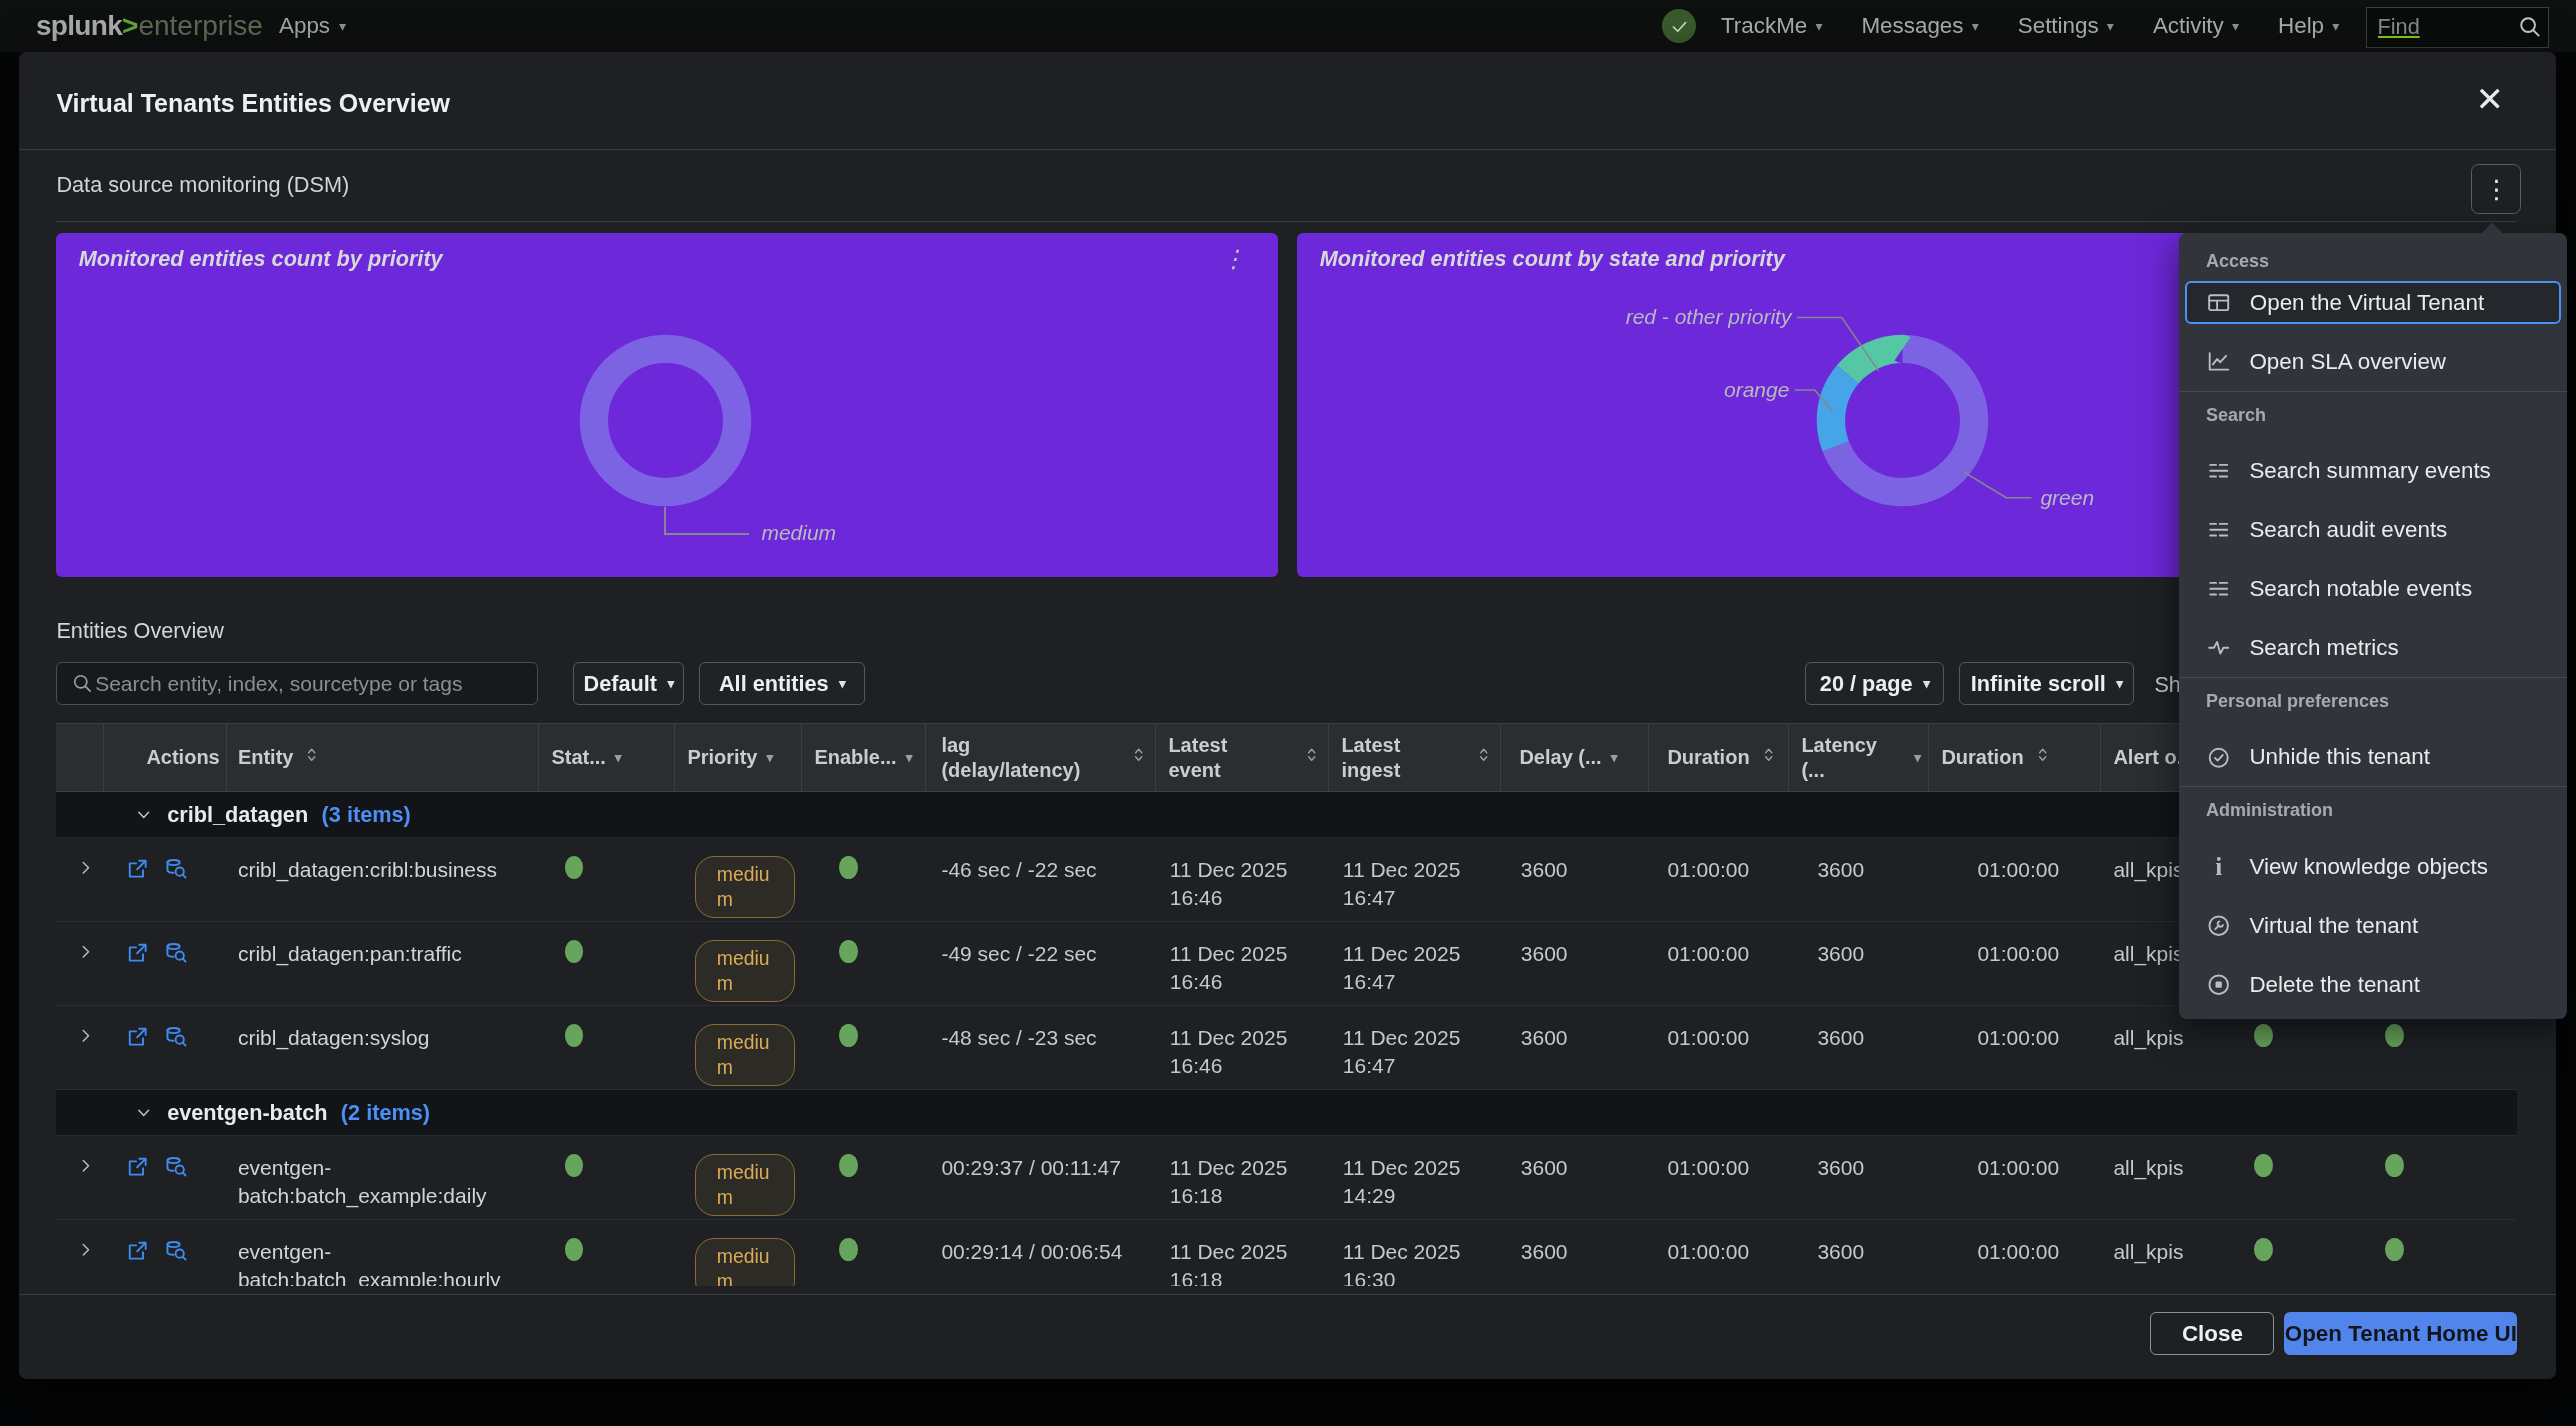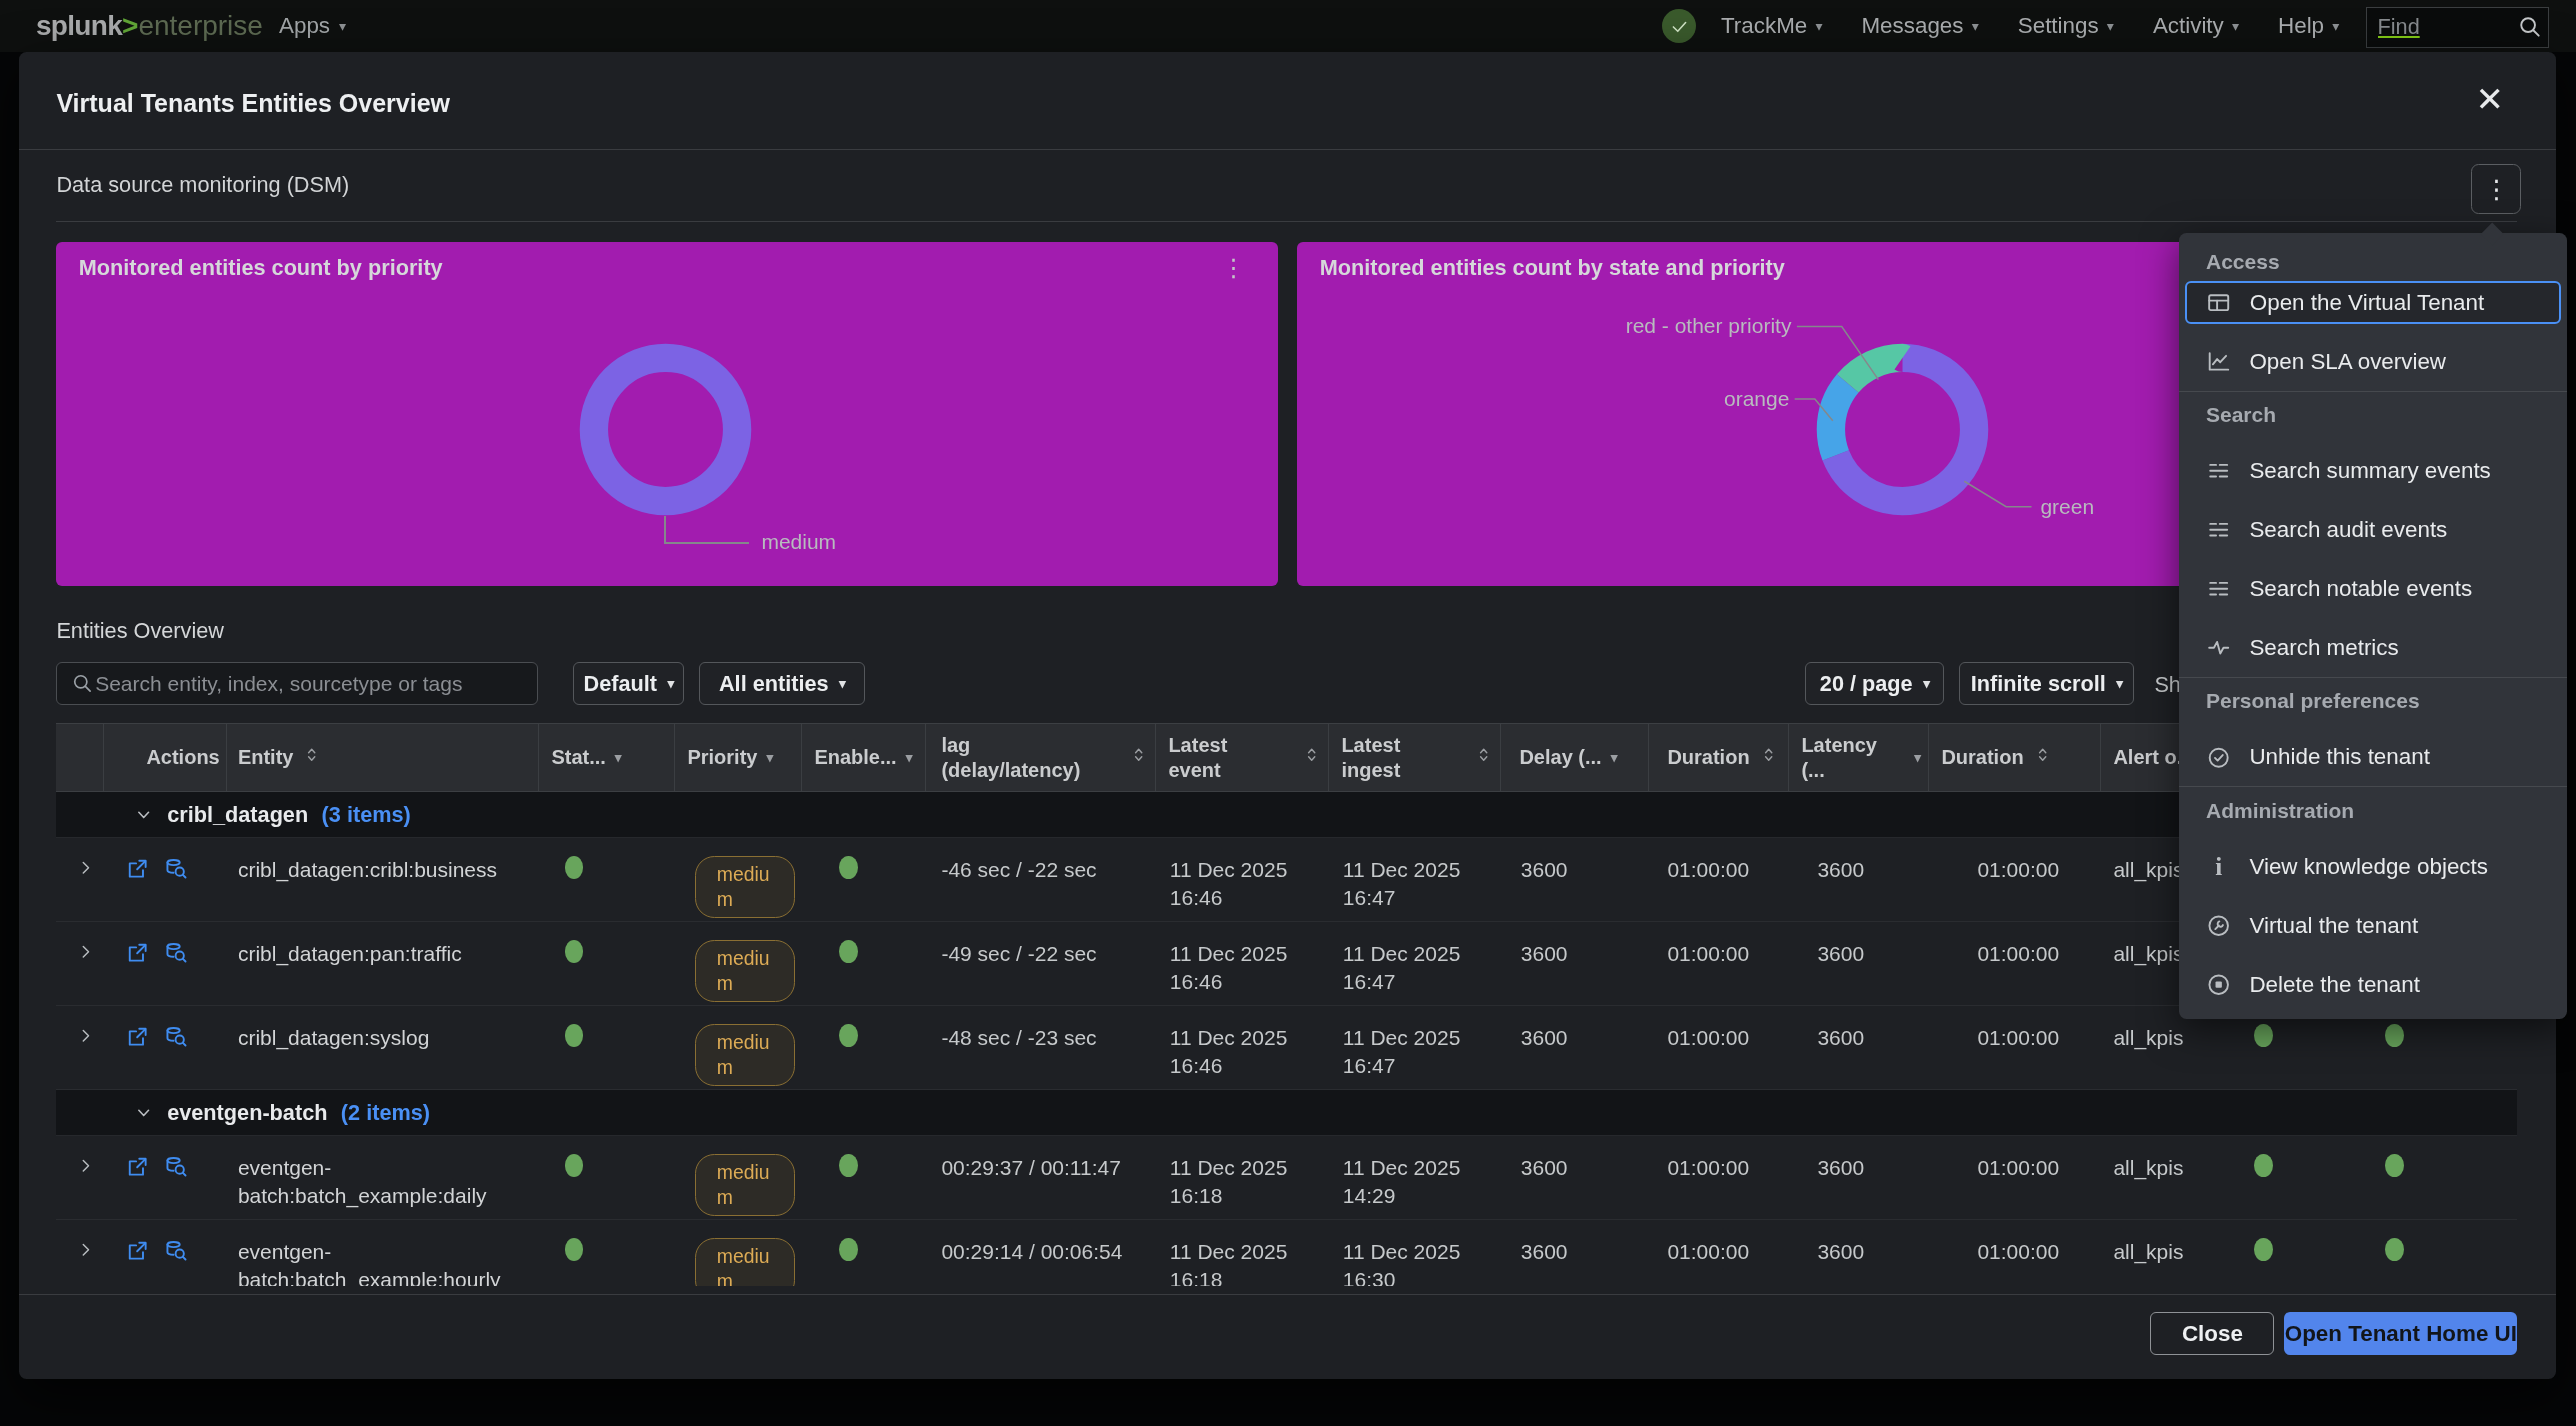--- a/index.html
+++ b/index.html
@@ -32,21 +32,21 @@
   .m-title{position:absolute;left:37px;top:37px;font-size:25px;font-weight:bold;color:#edeff1;}
   .m-close{position:absolute;left:2456px;top:30px;font-size:34px;color:#e8eaec;cursor:pointer;line-height:1;}
   .hr{position:absolute;height:0.7px;background:#3a3c40;}
   .dsm-label{position:absolute;left:37px;top:120px;font-size:21.7px;color:#d2d4d6;}
   .dsm-kebab{position:absolute;left:2452px;top:112px;width:48px;height:48px;border:1.5px solid #5b5e62;
              border-radius:7.5px;display:flex;align-items:center;justify-content:center;color:#e6e8ea;
              font-size:25.4px;cursor:pointer;}
   .p-kebab{position:absolute;right:33px;top:12px;font-size:24px;color:#c3c6c8;cursor:pointer;}
 
   
-  .panel{position:absolute;top:190px;height:344px;background:#a21caf;border-radius:6px;}
+  .panel{position:absolute;top:181px;height:344px;background:#6d28d9;border-radius:6px;font-style:italic;}
   #panelL{left:37px;width:1222px;}
   #panelR{left:1278px;width:1218px;}
   .p-title{position:absolute;left:22.4px;top:13.4px;font-size:21.7px;font-weight:bold;color:#d6d8da;}
   .donut{position:absolute;width:179px;height:179px;}
   .co-line{position:absolute;background:#85888b;}
   .co-label{position:absolute;font-size:21px;color:#b8bbbe;white-space:nowrap;}
   .co-svg{position:absolute;left:0;top:0;}
 
   
   .e-title{position:absolute;left:37px;top:566px;font-size:21.7px;color:#d4d6d8;}
@@ -91,21 +91,21 @@
   .icn.blue{color:#3f8cf0;}
   .icn.gray{color:#9b9ea2;}
   .i-serif{font-family:"Liberation Serif",serif;font-size:25px;font-weight:bold;color:#b9bdc1;}
 
   
   .menu{position:absolute;left:2179px;top:233px;width:388px;background:#31343a;border-radius:7.5px;
         box-shadow:0 10.5px 37px rgba(0,0,0,.55);padding:10.5px 0 13.4px 0;z-index:5;}
   .menu-arrow{position:absolute;left:305px;top:-7.5px;width:16.4px;height:16.4px;background:#31343a;
         transform:rotate(45deg);}
   .msec-title{height:36px;display:flex;align-items:center;padding-left:27px;color:#a6aab0;
-        font-size:21px;font-weight:bold;}
+        font-size:18px;font-weight:bold;}
   .mi{height:42px;display:flex;align-items:center;gap:18px;padding-left:27px;font-size:22.4px;
         color:#e9ebed;cursor:pointer;margin-top:17px;}
   .mi.selected{height:43px;margin:1.5px 6px;border:2.2px solid #4a90f5;border-radius:6px;
         background:#25272c;padding-left:19.4px;box-sizing:border-box;}
   .mdiv{height:0.7px;background:#46494e;margin:7.5px 0 6px 0;}
 
   
   .btn-close{position:absolute;left:2131px;top:1260px;width:124px;height:43px;border:1.5px solid #8f9296;
         border-radius:6px;background:transparent;color:#eef0f2;font-size:22.4px;font-weight:bold;
         display:flex;align-items:center;justify-content:center;box-sizing:border-box;cursor:pointer;}

